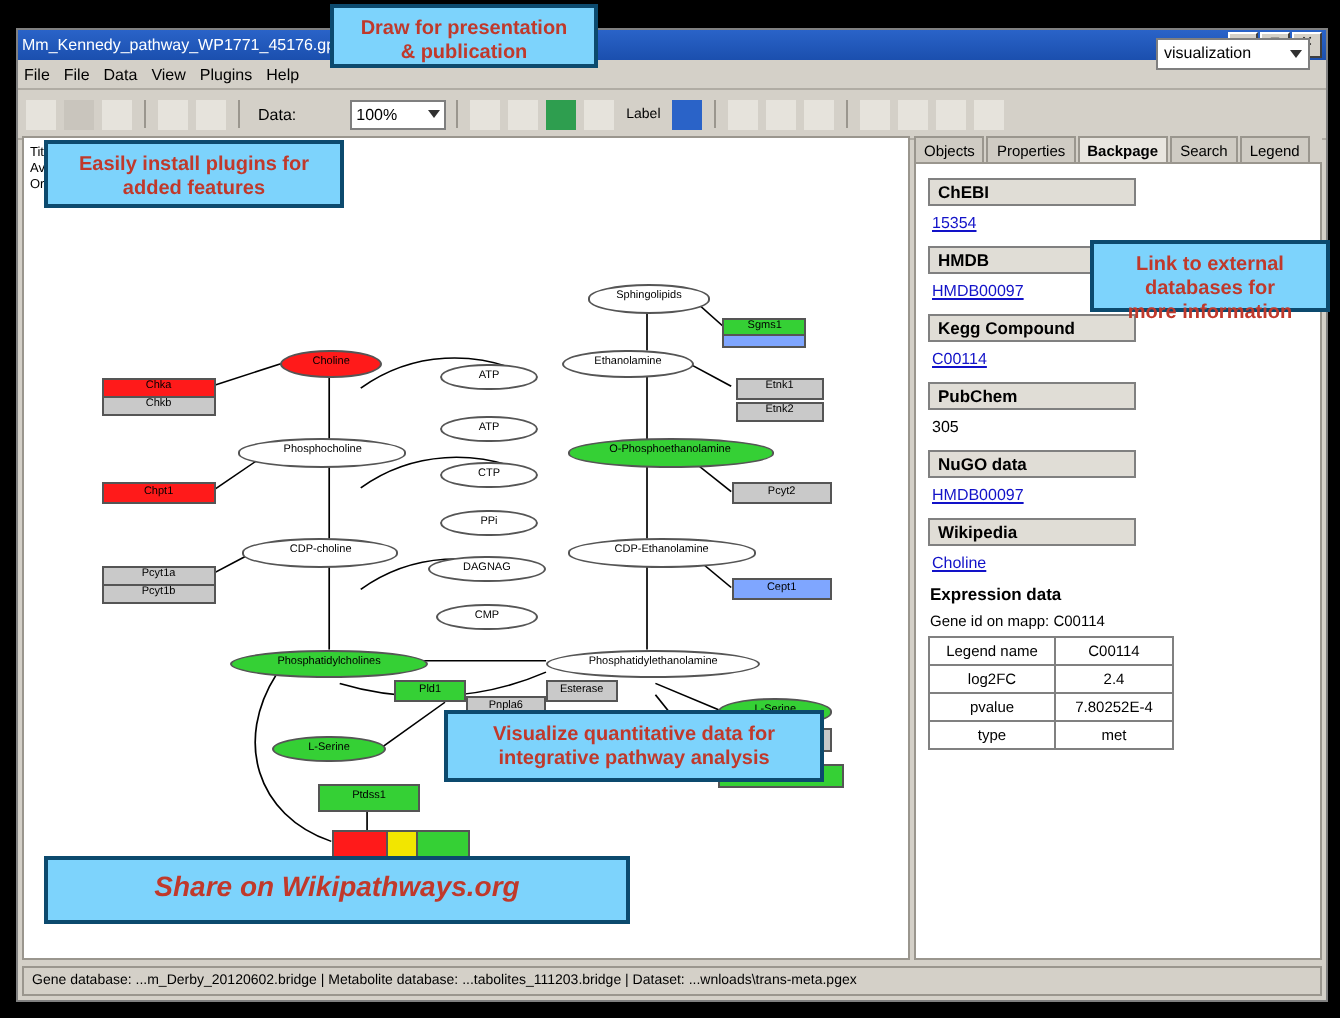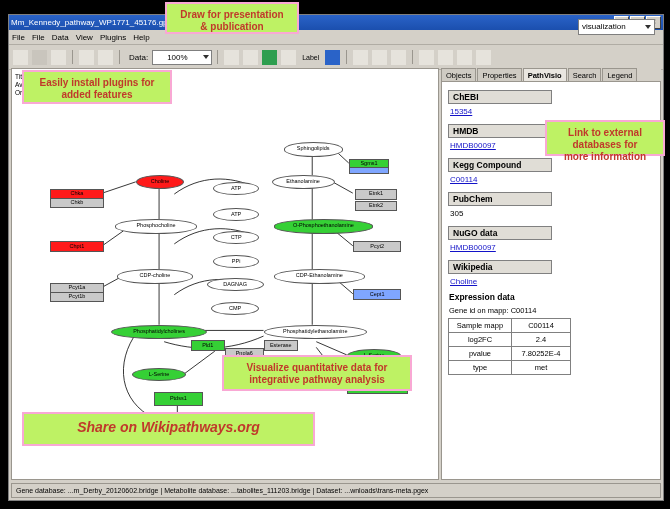--- a/index.html
+++ b/index.html
@@ -14,29 +14,29 @@
   
   .menubar{height:14px;background:#d4d0c8;border-bottom:1px solid #b0aca4;display:flex;align-items:center;padding-left:3px;gap:7px;}
   .menubar span{font-size:8px;color:#000;}
   
   .toolbar{height:22px;background:#d4d0c8;display:flex;align-items:center;padding:1px 3px;gap:2px;border-bottom:1px solid #b0aca4;}
   .tool{width:15px;height:15px;border:1px solid #d4d0c8;background:#e6e3dc;display:inline-block;position:relative;}
   .tool.sq{background:#c9c5bd;}
   .tool.blue{background:#2a63c8;}
   .tool.grn{background:#2e9e4f;}
   .zoomlbl{font-size:8px;margin:0 2px 0 4px;}
-  .zoombox{width:44px;height:13px;background:#fff;border:1px solid #7f7f7f;font-size:8px;line-height:13px;padding-left:14px;position:relative;}
+  .zoombox{width:44px;height:13px;background:#fff;border:1px solid #7f7f7f;font-size:8px;line-height:13px;padding-left:2px;position:relative;margin-left:23px;}
   .zoombox:after{content:"";position:absolute;right:2px;top:4px;border-left:3px solid transparent;border-right:3px solid transparent;border-top:4px solid #303030;}
   .vissel{position:absolute;right:8px;top:4px;width:72px;height:14px;background:#fff;border:1px solid #7f7f7f;font-size:8px;line-height:14px;padding-left:3px;}
   .vissel:after{content:"";position:absolute;right:3px;top:5px;border-left:3px solid transparent;border-right:3px solid transparent;border-top:4px solid #303030;}
   .sep{width:1px;height:14px;background:#9a968e;margin:0 3px;}
   
   .body{position:absolute;left:0;top:51px;right:0;bottom:18px;display:flex;}
   .canvaswrap{position:relative;flex:1;background:#fff;border:1px solid #9a968e;margin:2px;overflow:hidden;}
-  .rightpane{width:220px;margin:2px 2px 2px 0;background:#d4d0c8;display:flex;flex-direction:column;}
+  .rightpane{width:204px;margin:2px 2px 2px 0;background:#d4d0c8;display:flex;flex-direction:column;}
   .tabs{display:flex;height:13px;font-size:7.5px;}
   .tab{padding:1px 4px 0 4px;background:#cfcbc3;border:1px solid #9a968e;border-bottom:none;margin-right:1px;line-height:11px;}
   .tab.active{background:#e9e6e0;font-weight:bold;}
   .panel{flex:1;background:#fff;border:1px solid #9a968e;overflow:hidden;position:relative;padding:4px 6px;}
   .sec{margin-bottom:4px;}
   .sechead{display:inline-block;background:#e0ddd6;border:1px solid #808080;font-size:8.5px;font-weight:bold;padding:1px 20px 1px 4px;min-width:78px;}
   .secval{font-size:8px;margin:3px 0 0 2px;color:#000;}
   .link{color:#1212c8;text-decoration:underline;font-size:8px;display:block;margin:3px 0 0 2px;}
   .exp{font-size:8.5px;font-weight:bold;margin:6px 0 4px 1px;}
   .geneid{font-size:7.5px;margin:0 0 3px 1px;}
@@ -47,21 +47,21 @@
   
   .status{position:absolute;left:2px;right:2px;bottom:2px;height:13px;background:#d4d0c8;border:1px solid #9a968e;font-size:7px;line-height:13px;padding-left:4px;color:#000;white-space:nowrap;overflow:hidden;}
   
   .leftlbl{position:absolute;left:3px;top:4px;font-size:6.5px;color:#000;line-height:8px;}
   
   .node{position:absolute;font-size:5.5px;text-align:center;line-height:8px;color:#000;border:1px solid #555;}
   .ell{border-radius:50%;}
   .blue{background:#7fa6ff;}
   svg.lines{position:absolute;left:0;top:0;width:100%;height:100%;}
   
-  .callout{position:absolute;background:#bef264;border:2px solid #f9a8d4;color:#c0392b;font-weight:bold;text-align:center;font-size:10px;line-height:12px;padding:5px 6px;box-sizing:border-box;}
+  .callout{position:absolute;background:#7dd3fc;border:2px solid #0c4a6e;color:#c0392b;font-weight:bold;text-align:center;font-size:10px;line-height:12px;padding:5px 6px;box-sizing:border-box;}
   .callout.big{font-size:14px;font-style:italic;line-height:16px;}
 </style>
 </head>
 <body>
 
 <div id="app">
   <div class="win">
 
     <div class="titlebar">
       <span class="tt">Mm_Kennedy_pathway_WP1771_45176.gpml - PathVisio</span>
@@ -185,21 +185,21 @@
             <div class="node" style="left: 34.7619%; top: 84.4037%; width: 6.19048%; height: 3.21101%; background: rgb(255, 26, 26); line-height: 12px;"></div>
             <div class="node" style="left: 40.9524%; top: 84.4037%; width: 3.33333%; height: 3.21101%; background: rgb(242, 230, 0); line-height: 12px;"></div>
             <div class="node" style="left: 44.2857%; top: 84.4037%; width: 5.71429%; height: 3.21101%; background: rgb(53, 208, 53); line-height: 12px;"></div>
           </div>
       </div>
 
       <div class="rightpane">
         <div class="tabs">
           <div class="tab">Objects</div>
           <div class="tab">Properties</div>
-          <div class="tab active">PathVisio</div>
+          <div class="tab active">Backpage</div>
           <div class="tab">Search</div>
           <div class="tab">Legend</div>
         </div>
         <div class="panel">
           <div class="sec">
             <div class="sechead">ChEBI</div>
             <a class="link" href="#">15354</a>
           </div>
           <div class="sec">
             <div class="sechead">HMDB</div>
@@ -219,21 +219,21 @@
           </div>
           <div class="sec">
             <div class="sechead">Wikipedia</div>
             <a class="link" href="#">Choline</a>
           </div>
           <div class="exp">Expression data</div>
           <div class="geneid">Gene id on mapp: C00114</div>
           <table class="dt">
             <tbody id="exp-rows">
                 <tr>
-                  <td class="k">Sample mapp</td>
+                  <td class="k">Legend name</td>
                   <td class="v">C00114</td>
                 </tr>
                 <tr>
                   <td class="k">log2FC</td>
                   <td class="v">2.4</td>
                 </tr>
                 <tr>
                   <td class="k">pvalue</td>
                   <td class="v">7.80252E-4</td>
                 </tr>
@@ -252,14 +252,14 @@
 
   <div class="callout" style="left: 165px; top: 2px; width: 134px; height: 32px; white-space: pre-line;">Draw for presentation
 &amp; publication</div>
   <div class="callout" style="left: 22px; top: 70px; width: 150px; height: 34px; white-space: pre-line;">Easily install plugins for
 added features</div>
   <div class="callout" style="left: 545px; top: 120px; width: 120px; height: 36px; white-space: pre-line;">Link  to external
 databases  for
 more information</div>
   <div class="callout" style="left: 222px; top: 355px; width: 190px; height: 36px; white-space: pre-line;">Visualize quantitative data  for
 integrative pathway analysis</div>
-  <div class="callout big" style="left: 22px; top: 412px; width: 293px; height: 34px; white-space: pre-line;">Share on Wikipathways.org</div>
+  <div class="callout big" style="left: 22px; top: 428px; width: 293px; height: 34px; white-space: pre-line;">Share on Wikipathways.org</div>
 </div>
 
 </body></html>

